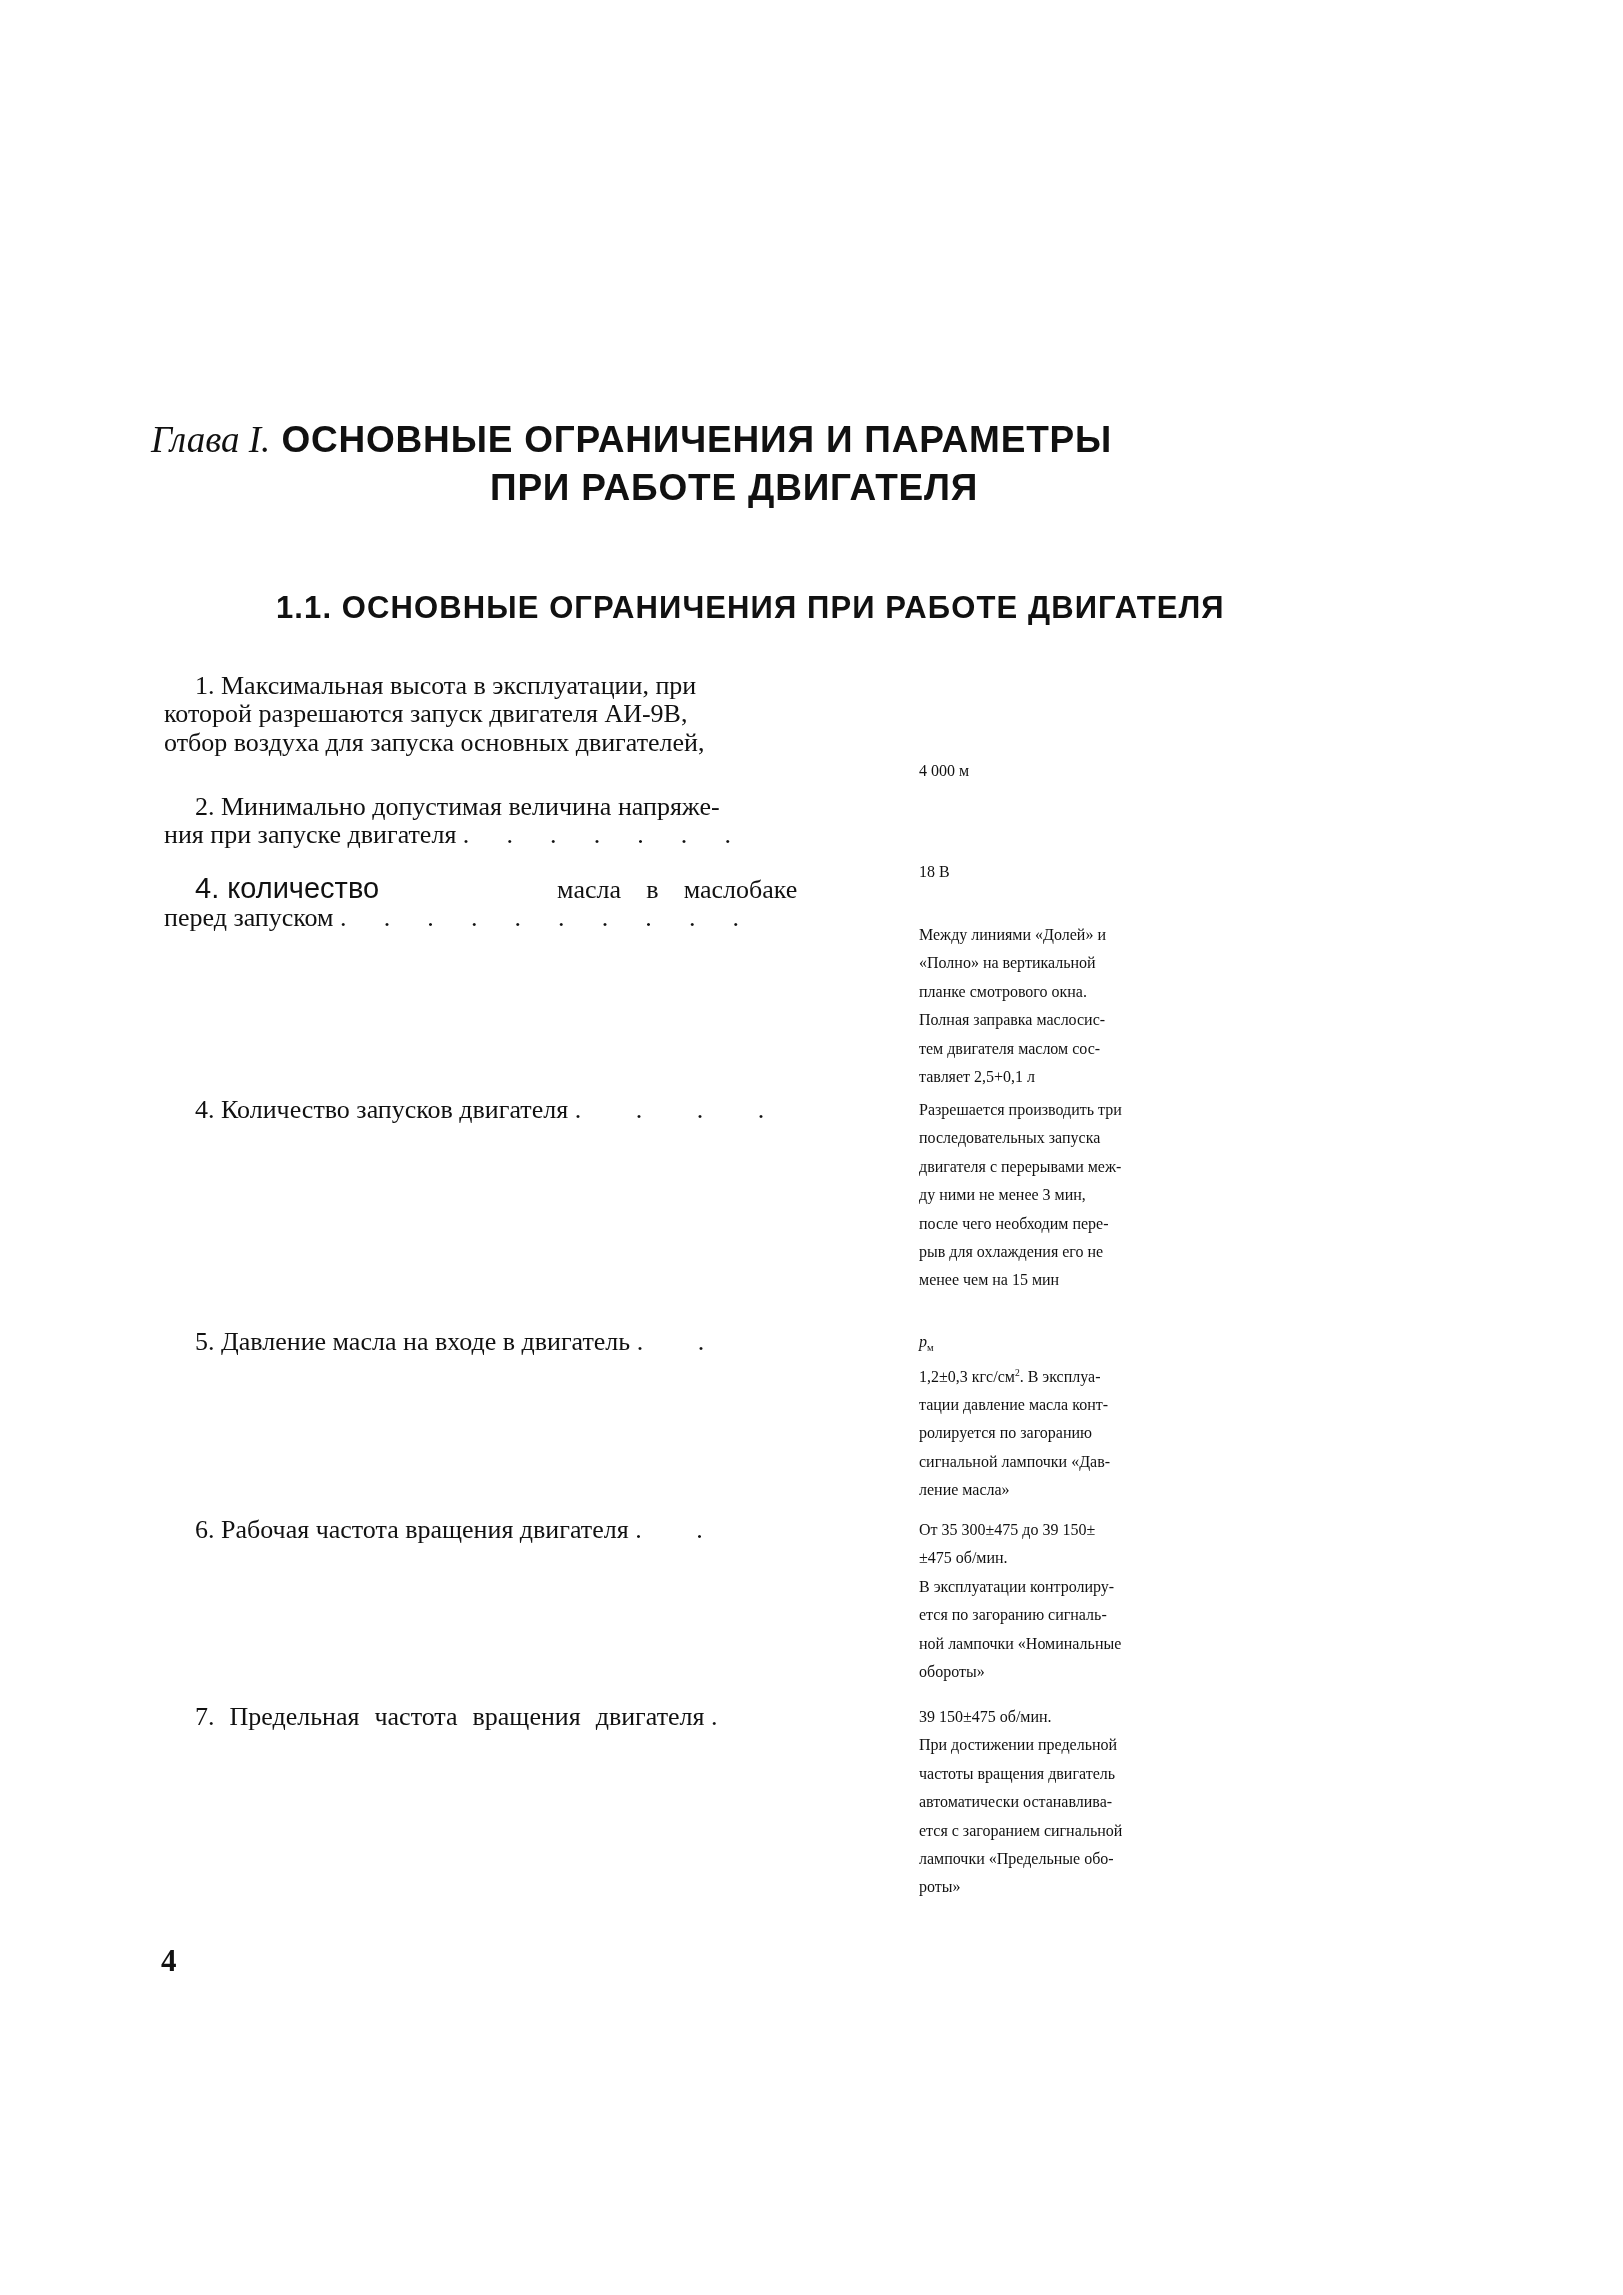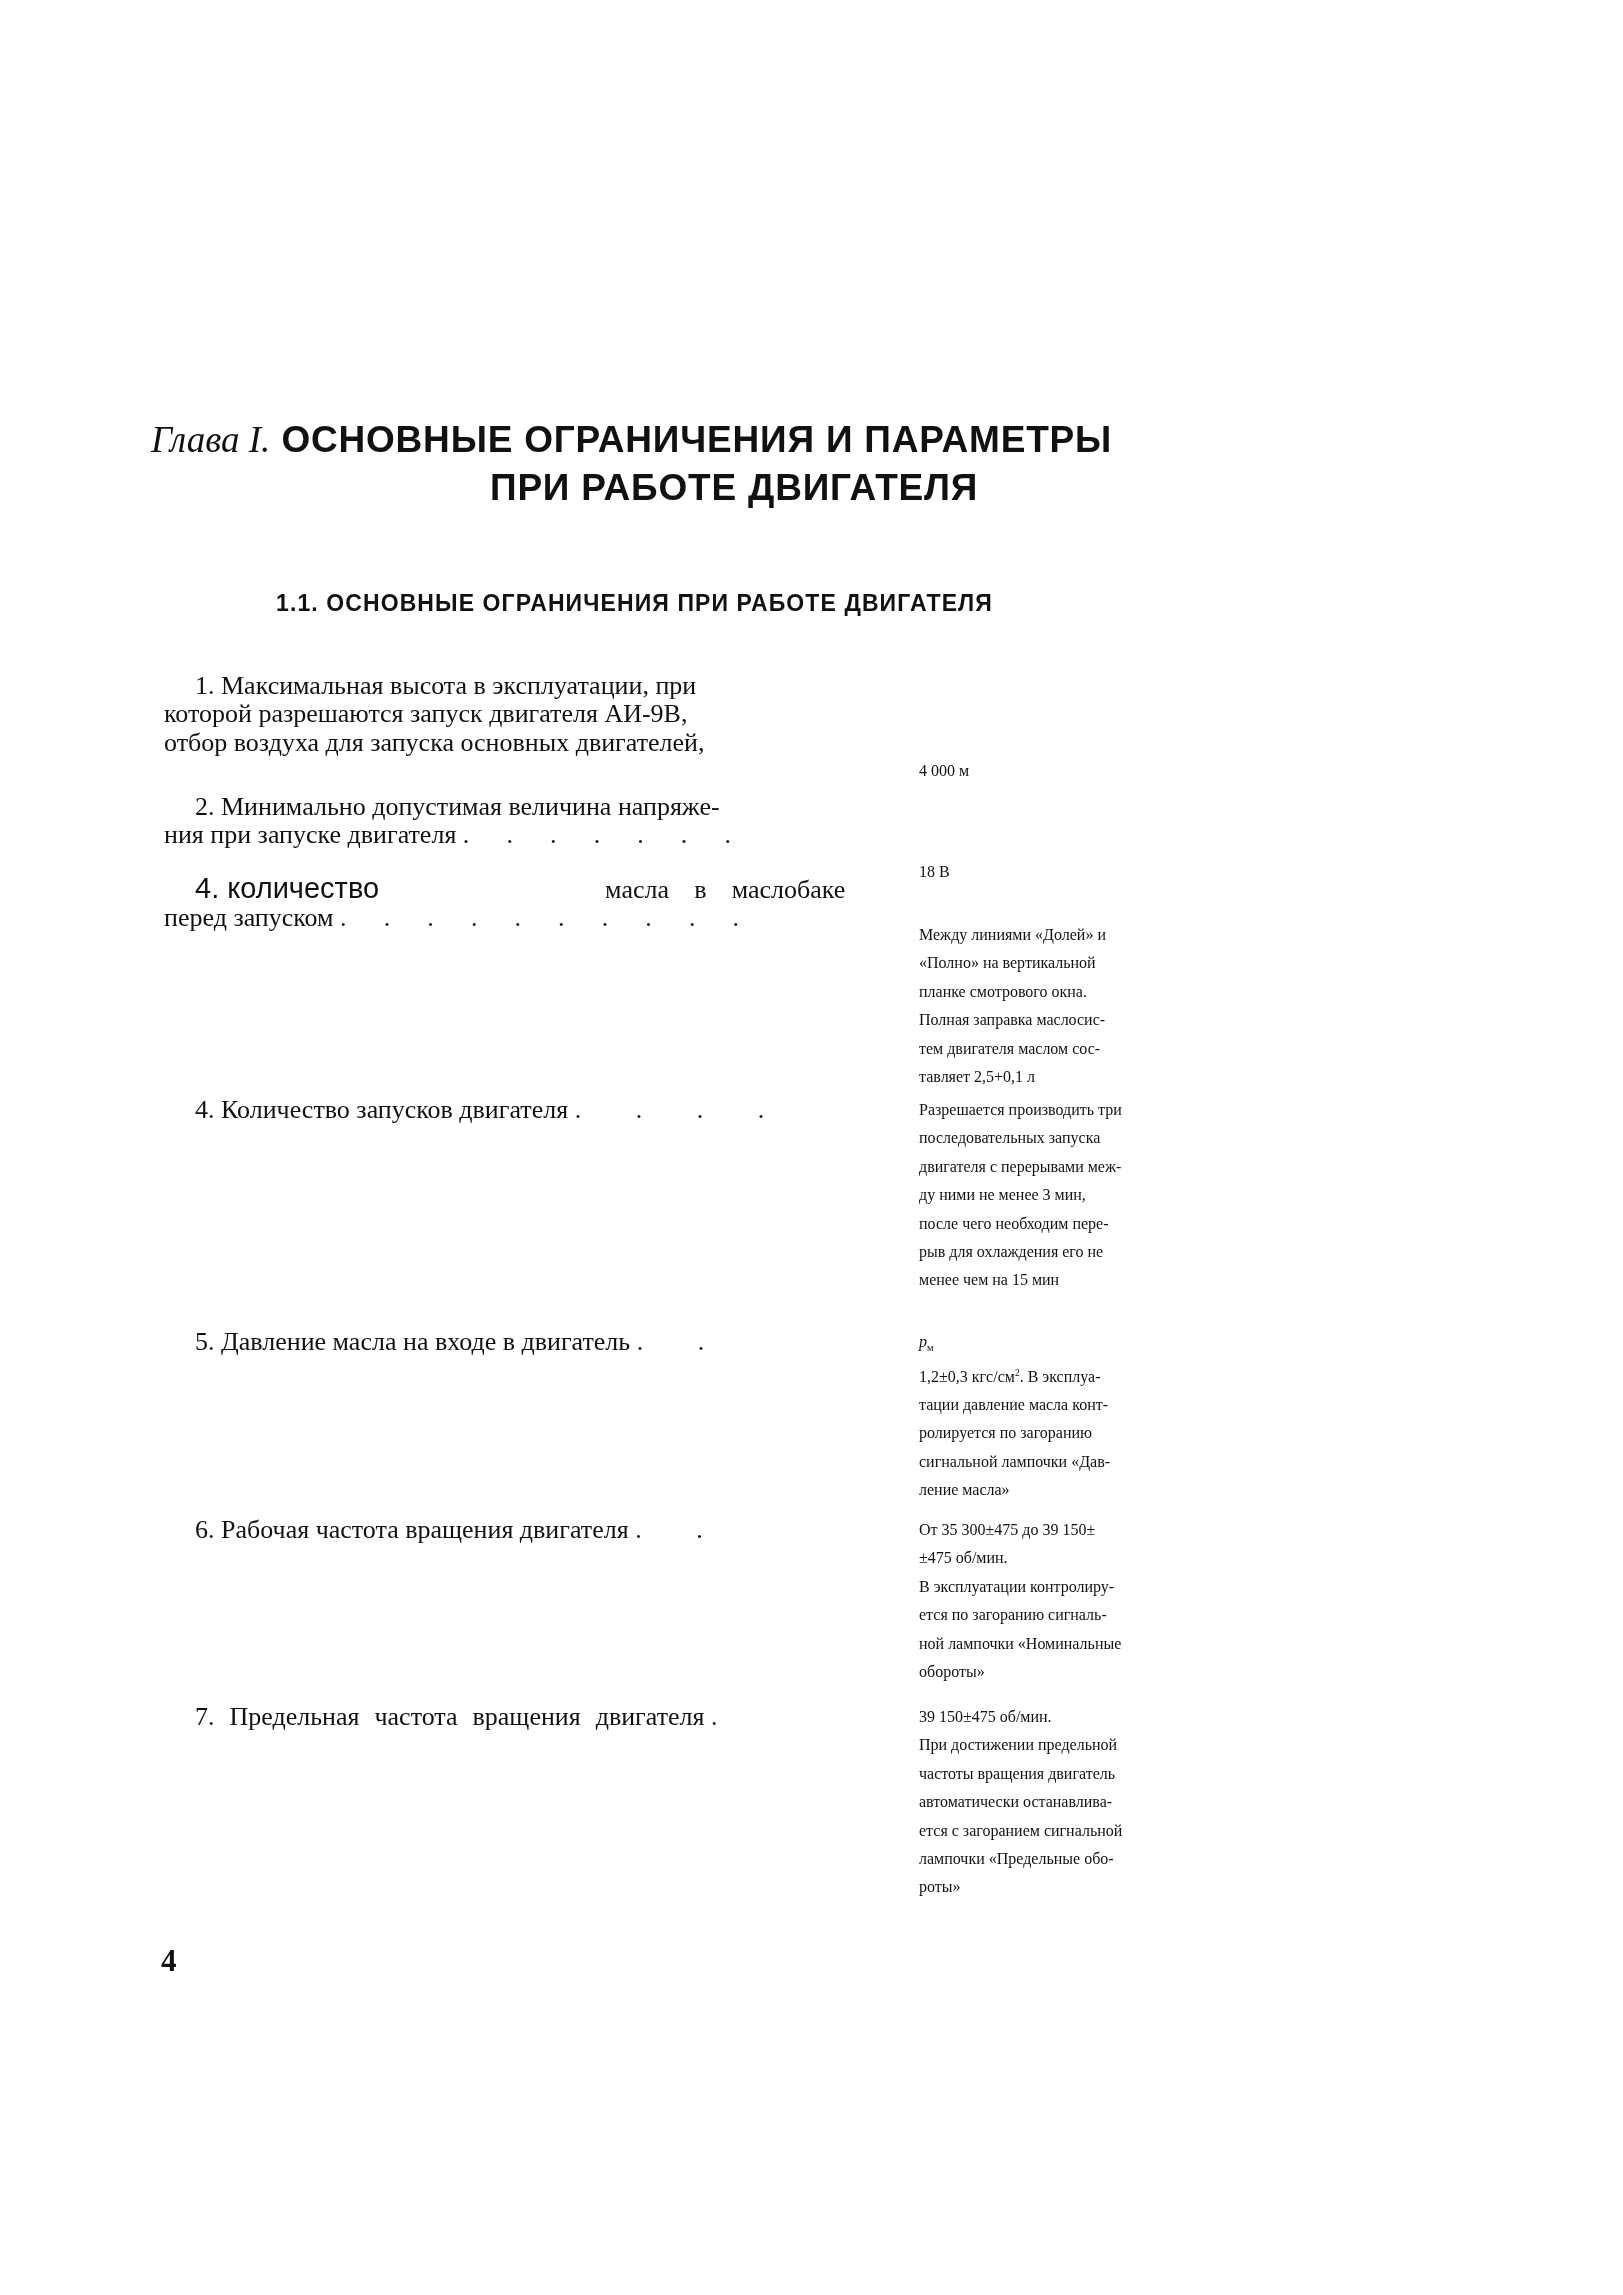--- a/index.html
+++ b/index.html
@@ -1,21 +1,21 @@
 <!DOCTYPE html>
 <html style="font-size:13.6px"><head>
 <meta charset="utf-8">
 <style>
   html, body { margin:0; padding:0; background:#ffffff; }
   body { width:1623px; height:2295px; position:relative; overflow:hidden; color:#111; font-family:"Liberation Serif","DejaVu Serif",serif; }
   .title { position:absolute; left:151px; width:1018px; font-weight:bold; font-family:"Liberation Sans","DejaVu Sans",sans-serif; font-size:37px; letter-spacing:0.8px; line-height:48px; }
   .title .l1 { position:absolute; top:0; left:0; white-space:nowrap; }
   .title .l2 { position:absolute; top:48px; left:339px; white-space:nowrap; }
   .title .chap { font-family:"Liberation Serif","DejaVu Serif",serif; font-style:italic; font-weight:normal; letter-spacing:0; }
-  .section { position:absolute; left:276px; top:590px; white-space:nowrap; font-weight:bold; font-family:"Liberation Sans","DejaVu Sans",sans-serif; font-size:23px; letter-spacing:1.1px; }
+  .section { position:absolute; left:276px; top:590px; white-space:nowrap; font-weight:bold; font-family:"Liberation Sans","DejaVu Sans",sans-serif; font-size:31px; letter-spacing:1.1px; }
   .item { position:absolute; left:164px; width:1205px; }
   .item .left { position:absolute; left:0; top:0; width:713px; font-size:26px; line-height:28.4px; }
   .item .right { position:absolute; left:755px; top:0; width:446px; font-size:16px; line-height:28.4px; text-align:justify; }
   .lline { display:block; white-space:nowrap; }
   .lline.ind { padding-left:31px; }
   .dots { letter-spacing:15.3px; }
   .rline { display:block; white-space:nowrap; }
   .sans { font-family:"Liberation Sans","DejaVu Sans",sans-serif; font-size:29px; }
   .pagenum { position:absolute; left:161px; top:1943px; font-weight:bold; font-family:"Liberation Serif",serif; font-size:31px; }
   sup { font-size:60%; line-height:0; }
@@ -51,21 +51,21 @@
     <span class="lline ind">2. Минимально допустимая величина напряже-</span>
     <span class="lline"><span>ния при запуске двигателя</span> <span class="dots">. . . . . . .</span></span>
   </div>
   <div class="right" style="top:29px;margin-top:36px;">
     <span class="rline">18 В</span>
   </div>
 </div>
 
 <div class="item" style="top:874px;">
   <div class="left">
-    <span class="lline ind"><span class="sans">4. количество</span><span style="display:inline-block;width:178px;"></span><span style="word-spacing:18.7px;margin-left:48px;">масла в маслобаке</span></span>
+    <span class="lline ind"><span class="sans">4. количество</span><span style="display:inline-block;width:178px;"></span><span style="word-spacing:18.7px;">масла в маслобаке</span></span>
     <span class="lline"><span>перед запуском</span> <span class="dots">. . . . . . . . . .</span></span>
   </div>
   <div class="right" style="top:31px;margin-top:16px;">
     <span class="rline">Между линиями «Долей» и</span>
     <span class="rline">«Полно» на вертикальной</span>
     <span class="rline">планке смотрового окна.</span>
     <span class="rline">Полная заправка маслосис-</span>
     <span class="rline">тем двигателя маслом сос-</span>
     <span class="rline">тавляет 2,5+0,1 л</span>
   </div>

